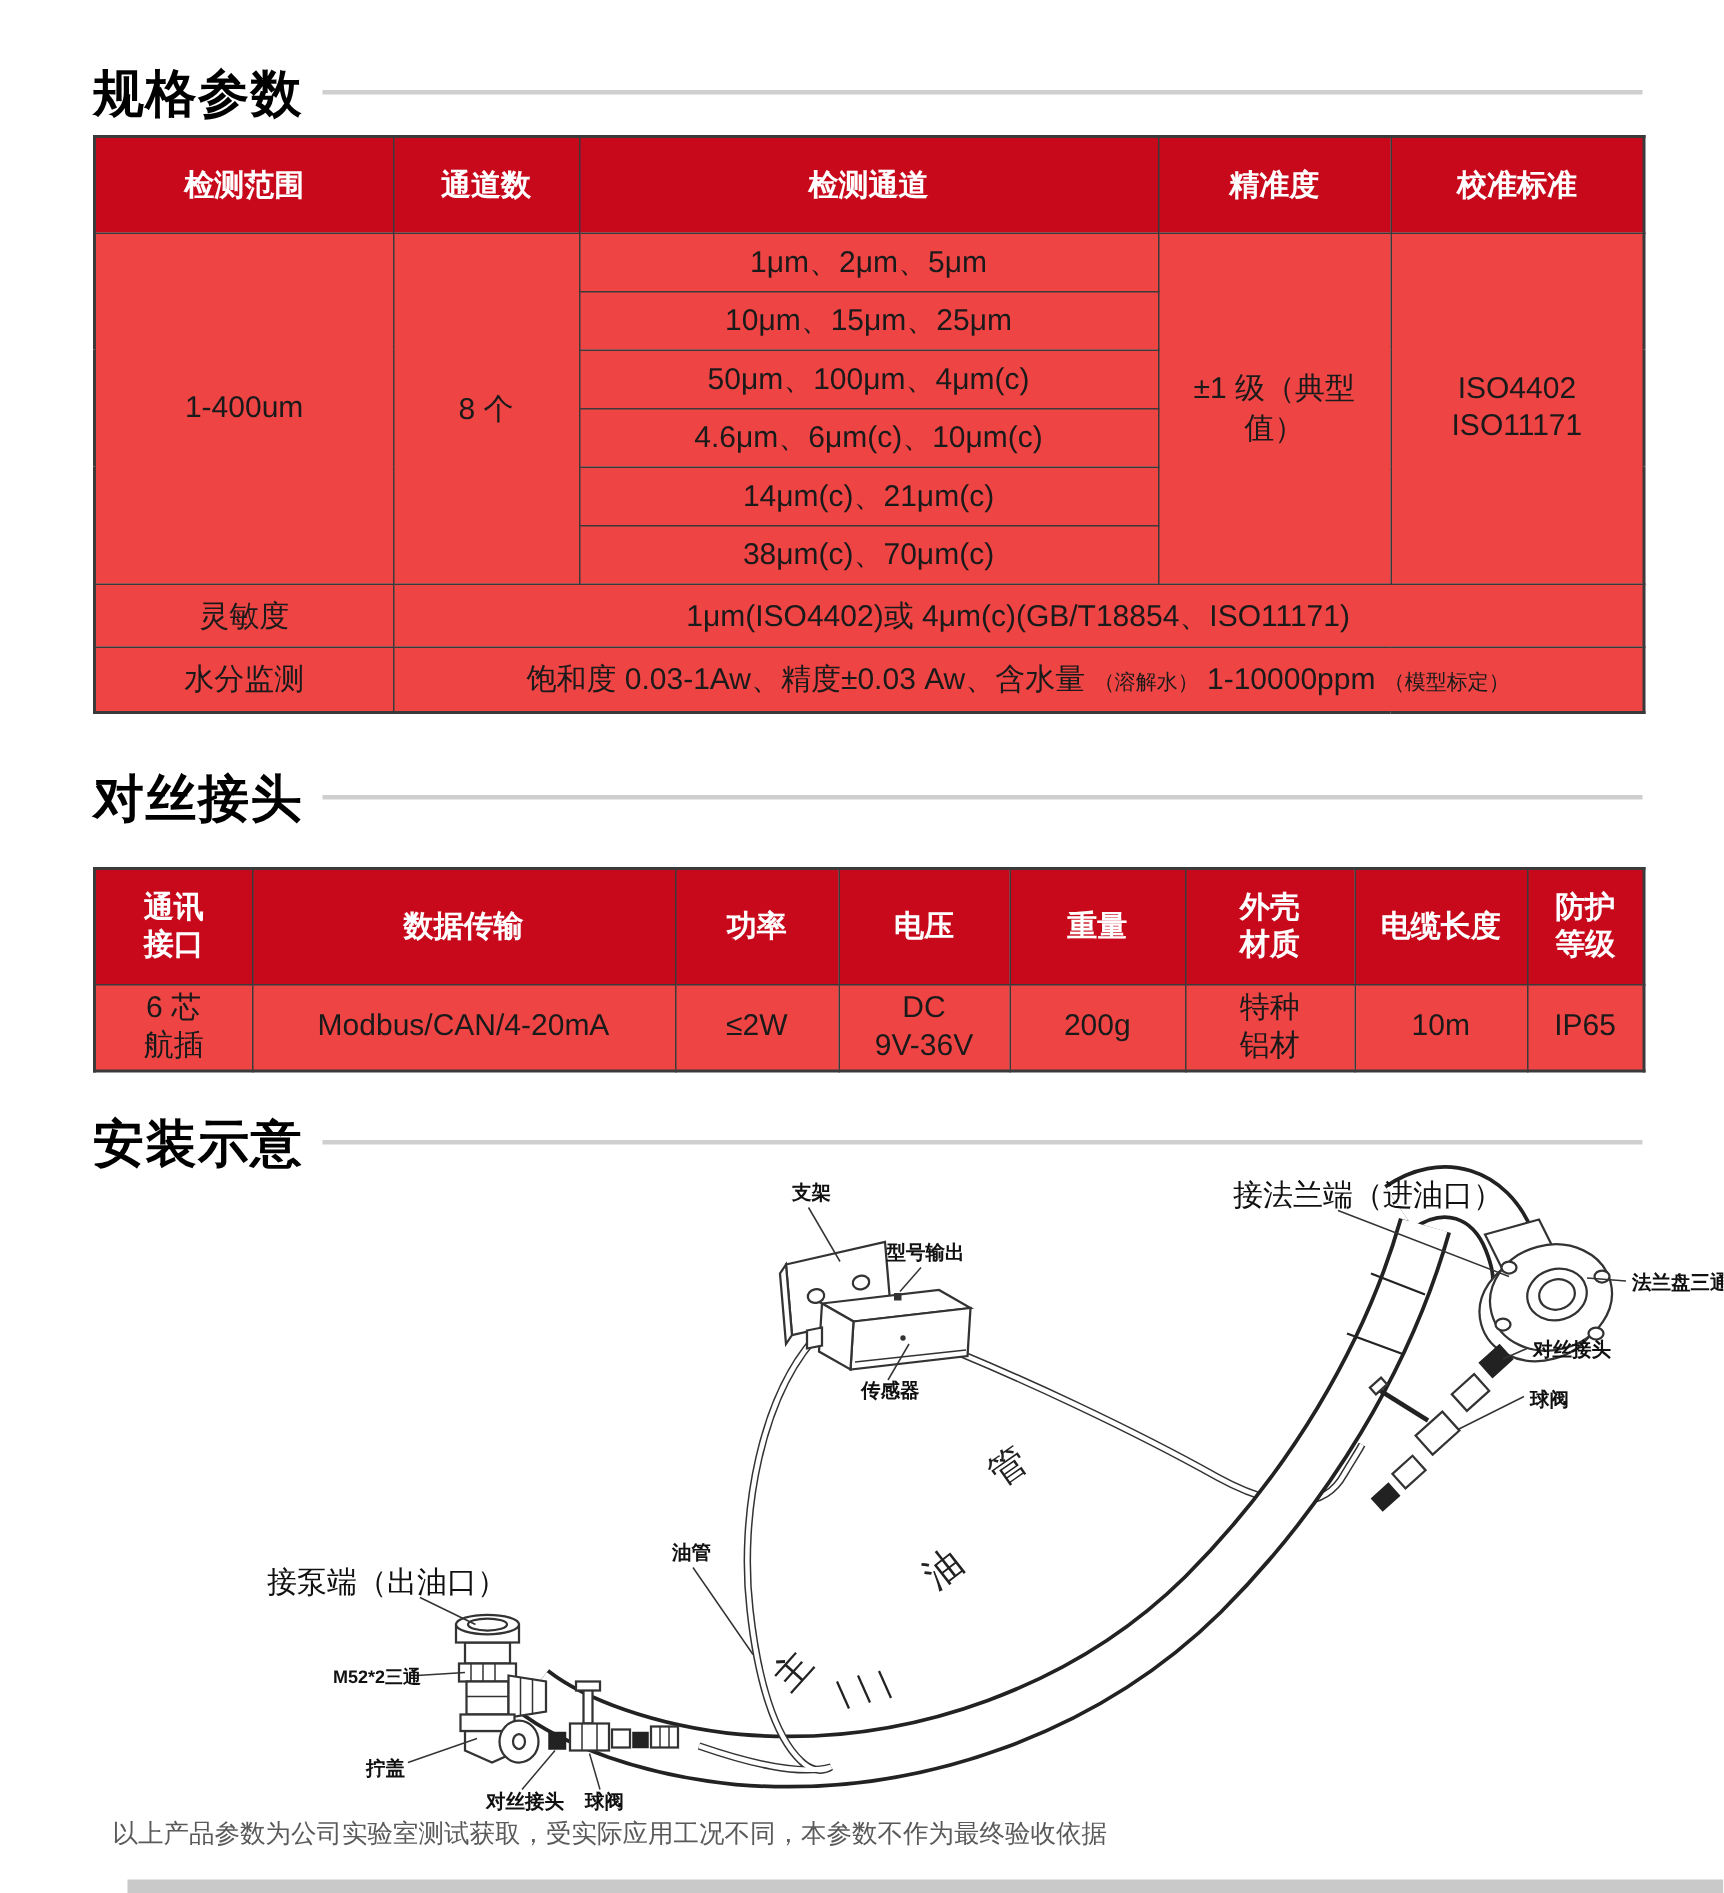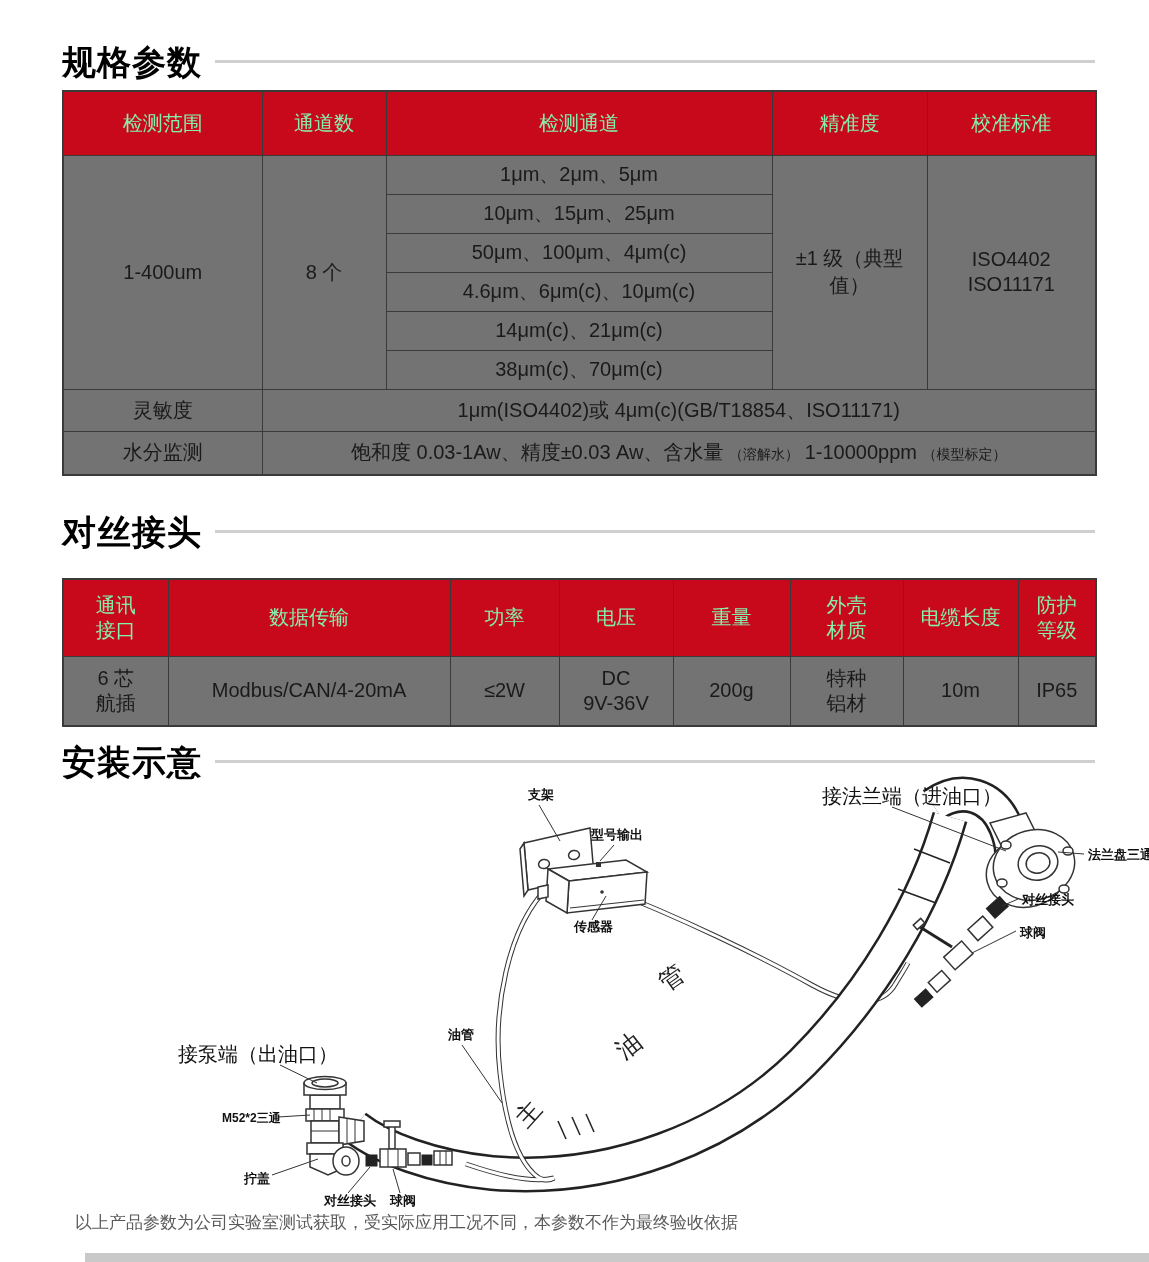--- a/index.html
+++ b/index.html
@@ -2,23 +2,23 @@
 <html><head>
 <meta charset="utf-8">
 <style>
   html,body{margin:0;padding:0;background:#fff;}
   #page{position:relative;width:1149px;height:1262px;background:#fff;overflow:hidden;
         font-family:"Liberation Sans","DejaVu Sans",sans-serif;color:#1a1a1a;}
   .sec-title{position:absolute;left:62px;font-size:34px;font-weight:bold;color:#000;letter-spacing:1px;}
   .sec-line{position:absolute;height:3px;background:#cfcfcf;}
   table.spec{position:absolute;border-collapse:collapse;table-layout:fixed;}
   table.spec td{border:1px solid #3a3a3a;text-align:center;vertical-align:middle;
-                font-size:20px;background:#737373;padding:0 4px;}
+                font-size:20px;background:#ef4444;padding:0 4px;}
   table.spec{border:2px solid #3a3a3a;}
-  td.hd{background:#C8091C !important;color:#86efac;font-weight:normal;font-size:20px;}
+  td.hd{background:#C8091C !important;color:#ffffff;font-weight:bold;font-size:20px;}
   .pre{white-space:pre-line;line-height:1.25;}
   .small-note{font-size:14px;}
   .moist{font-size:19px;margin-top:16px;}
   #t1{left:62px;top:90px;width:1033px;}
   #t2{left:62px;top:578px;width:1033px;}
   #diagram{position:absolute;left:150px;top:765px;}
   .dlabel{font-family:"Liberation Sans","DejaVu Sans",sans-serif;font-weight:bold;font-size:13px;fill:#111;}
   .dlabel-big{font-family:"Liberation Sans","DejaVu Sans",sans-serif;font-size:20px;fill:#111;}
   .pipechar{font-family:"Liberation Sans","DejaVu Sans",sans-serif;font-size:25px;fill:#222;}
   .leader{stroke:#333;stroke-width:1;fill:none;}
@@ -111,21 +111,21 @@
       <td class="hd">数据传输</td>
       <td class="hd">功率</td>
       <td class="hd">电压</td>
       <td class="hd">重量</td>
       <td class="hd pre">外壳
 材质</td>
       <td class="hd">电缆长度</td>
       <td class="hd pre">防护
 等级</td>
     </tr>
-    <tr style="height:70px">
+    <tr style="height:58px">
       <td class="pre">6 芯
 航插</td>
       <td>Modbus/CAN/4-20mA</td>
       <td>≤2W</td>
       <td class="pre">DC
 9V-36V</td>
       <td>200g</td>
       <td class="pre">特种
 铝材</td>
       <td>10m</td>

